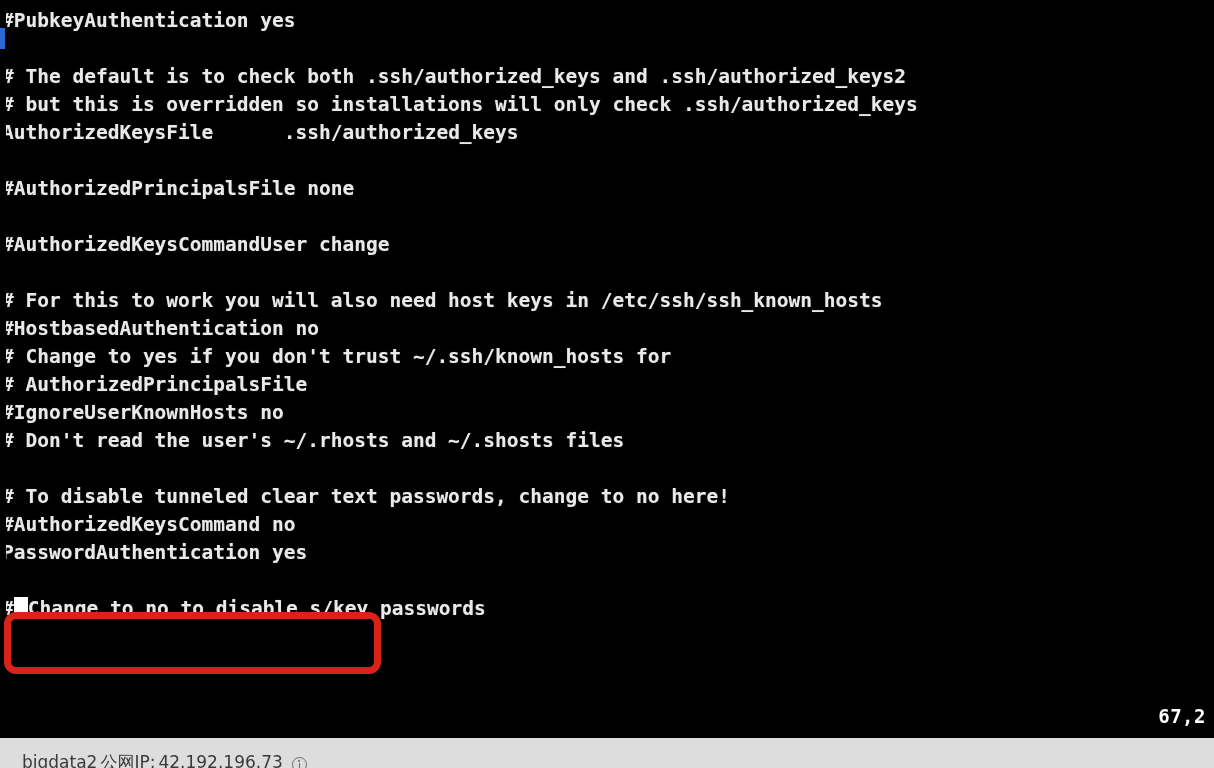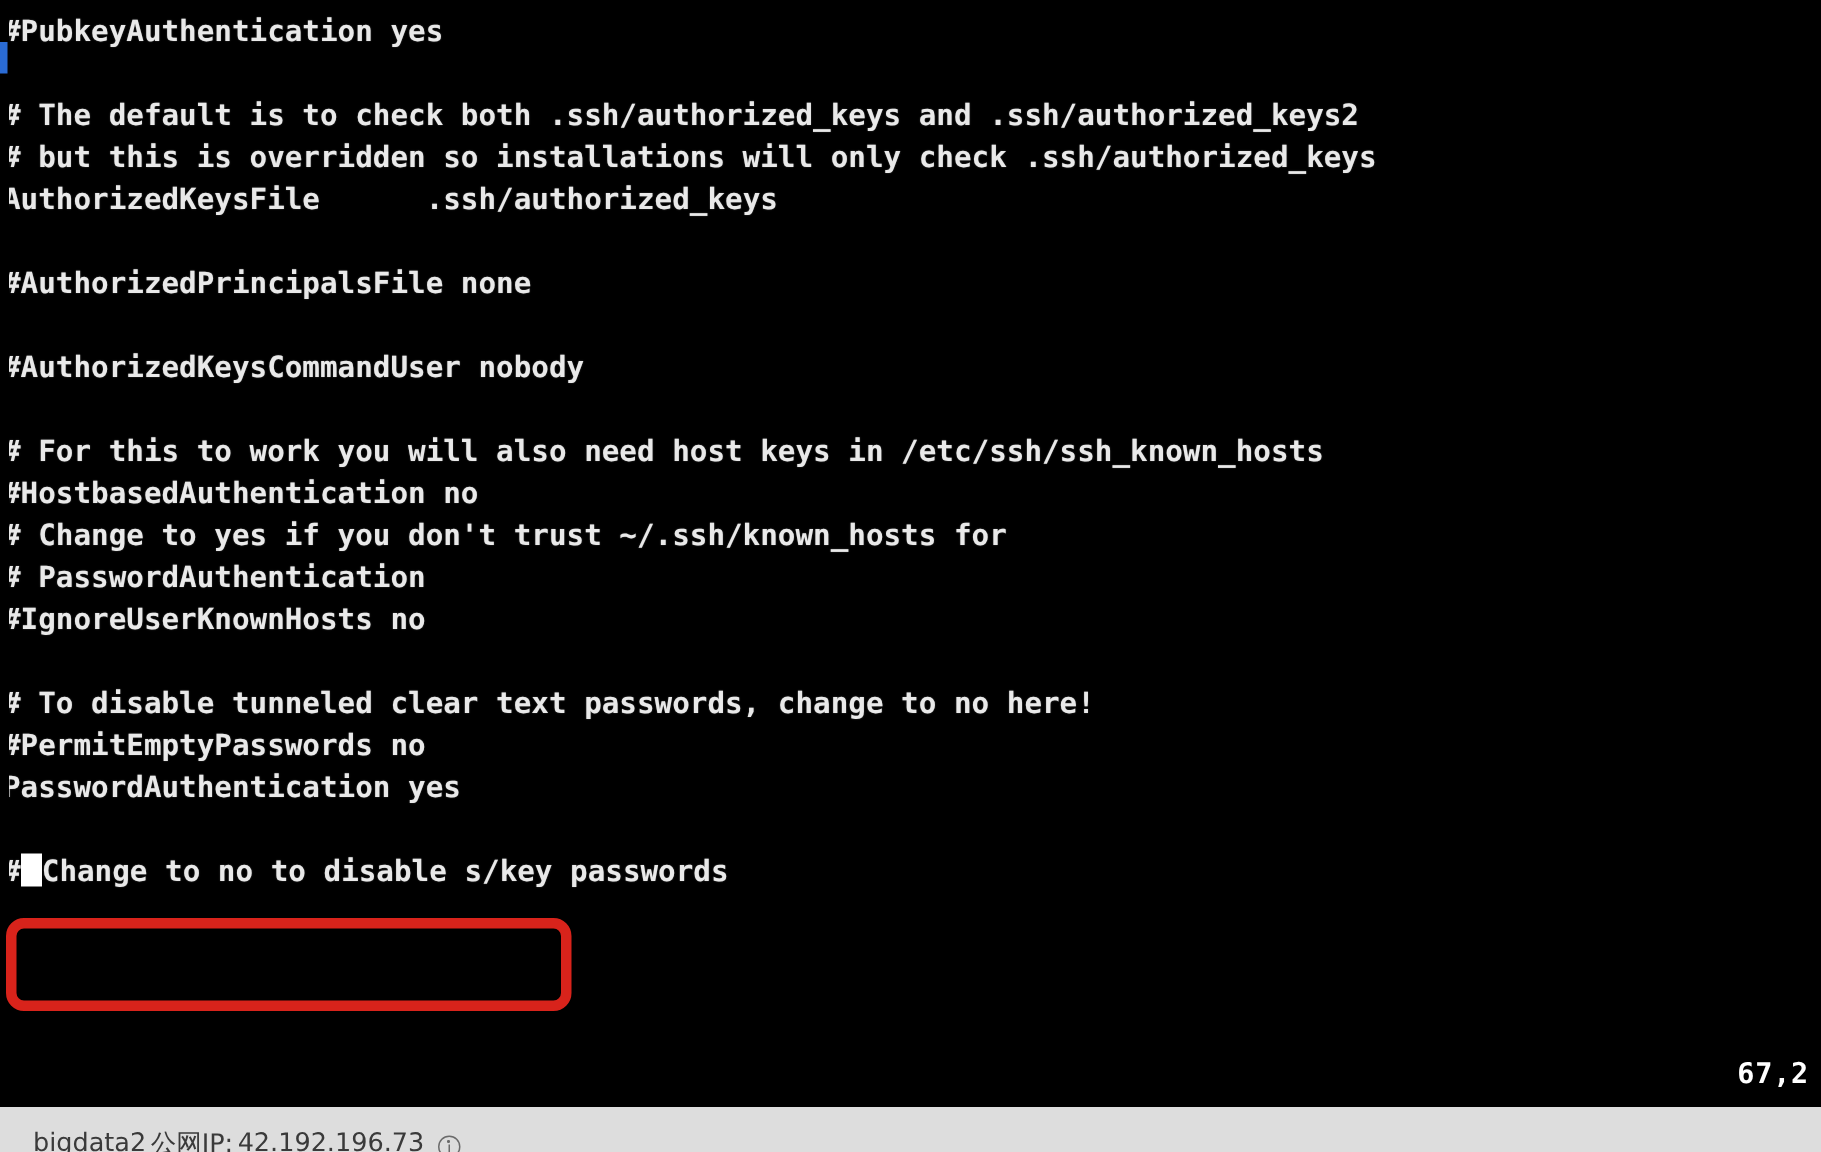--- a/index.html
+++ b/index.html
@@ -188,30 +188,31 @@
 
     <div id="lines">
       <div class="line">#PubkeyAuthentication yes</div>
       <div class="line blank"></div>
       <div class="line"># The default is to check both .ssh/authorized_keys and .ssh/authorized_keys2</div>
       <div class="line"># but this is overridden so installations will only check .ssh/authorized_keys</div>
       <div class="line">AuthorizedKeysFile	.ssh/authorized_keys</div>
       <div class="line blank"></div>
       <div class="line">#AuthorizedPrincipalsFile none</div>
       <div class="line blank"></div>
-      <div class="line">#AuthorizedKeysCommandUser nobody</div>
+      <div class="line">#AuthorizedKeysCommandUser change</div>
       <div class="line blank"></div>
       <div class="line"># For this to work you will also need host keys in /etc/ssh/ssh_known_hosts</div>
       <div class="line">#HostbasedAuthentication no</div>
       <div class="line"># Change to yes if you don't trust ~/.ssh/known_hosts for</div>
-      <div class="line"># PasswordAuthentication</div>
+      <div class="line"># AuthorizedPrincipalsFile</div>
       <div class="line">#IgnoreUserKnownHosts no</div>
+      <div class="line"># Don't read the user's ~/.rhosts and ~/.shosts files</div>
       <div class="line blank"></div>
       <div class="line"># To disable tunneled clear text passwords, change to no here!</div>
-      <div class="line">#PermitEmptyPasswords no</div>
+      <div class="line">#AuthorizedKeysCommand no</div>
       <div class="line">PasswordAuthentication yes</div>
       <div class="line blank"></div>
       <div class="line"><span>#</span><span class="cursor-block"></span><span>Change to no to disable s/key passwords</span></div>
     </div>
 
     <div id="red-box"></div>
 
     <div id="cursor-pos">67,2</div>
   </div>
 

